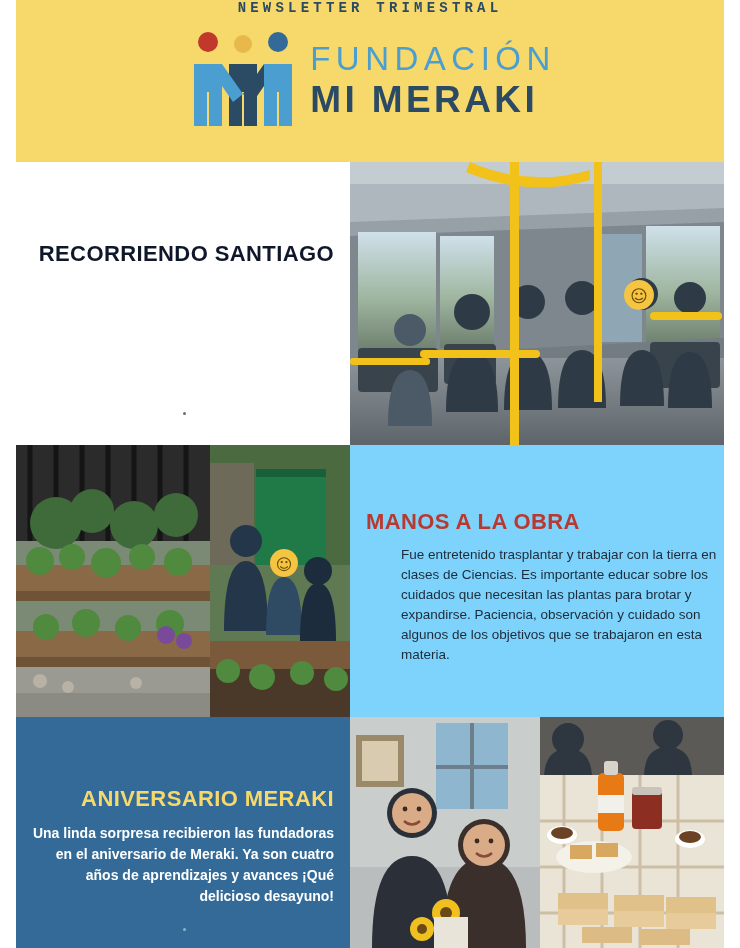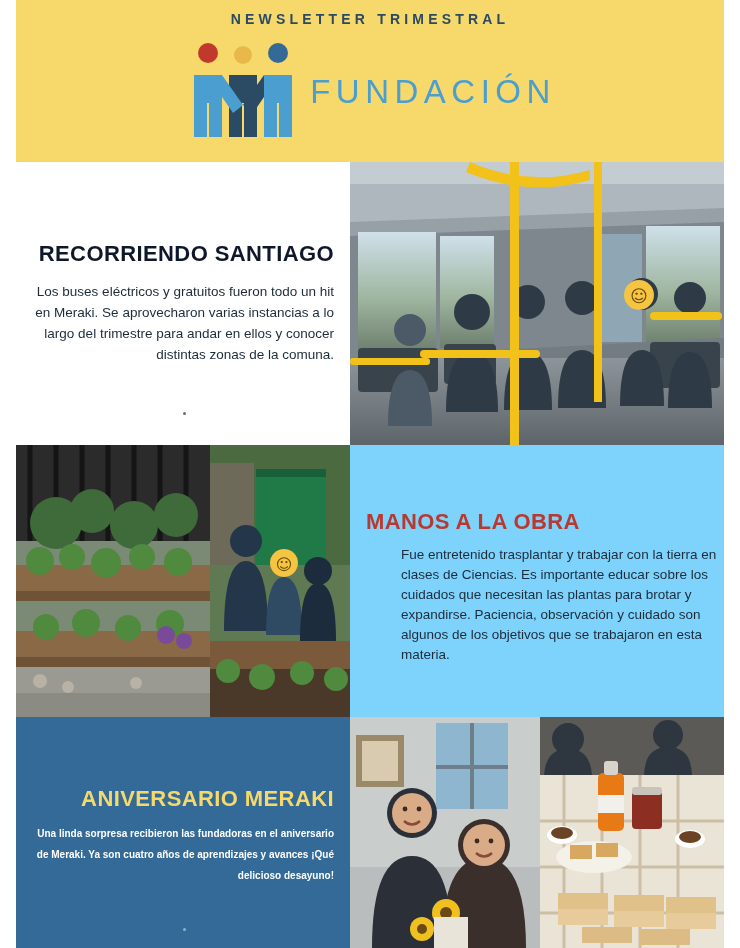--- a/index.html
+++ b/index.html
@@ -26,27 +26,27 @@
     left: 16px;
     top: 0;
     width: 708px;
     height: 162px;
     background: #f7d96b;
     display: flex;
     flex-direction: column;
     align-items: center;
   }
   .header-kicker {
-    margin-top: 11px;
     font-size: 14px;
     font-weight: bold;
     letter-spacing: 4.2px;
     color: #2b4a63;
     text-align: center;
     white-space: nowrap;
+    font-family: Liberation Mono, monospace;
   }
   .logo-row {
     margin-top: 14px;
     display: flex;
     align-items: center;
     gap: 8px;
   }
   .logo-mark {
     position: relative;
     width: 118px;
@@ -191,21 +191,21 @@
     font-weight: bold;
     color: #f7d96b;
     letter-spacing: 0.4px;
     white-space: nowrap;
   }
   .sec3-body {
     position: absolute;
     right: 16px;
     top: 106px;
     width: 302px;
-    font-size: 10px;
+    font-size: 14px;
     line-height: 21px;
     color: #ffffff;
     font-weight: bold;
     text-align: right;
   }
   .sec3-dot {
     position: absolute;
     left: 50%;
     top: 211px;
     width: 3px;
@@ -250,27 +250,27 @@
           <circle cx="94" cy="12" r="10" fill="#336a97"></circle>
           <path d="M10 34 h28 v62 h-13 v-34 h-2 v34 h-13 z" fill="#4a9fd0"></path>
           <path d="M45 34 h28 v62 h-13 v-34 h-2 v34 h-13 z" fill="#2b4a63"></path>
           <path d="M80 34 h28 v62 h-13 v-34 h-2 v34 h-13 z" fill="#4a9fd0"></path>
           <path d="M38 34 l21 30 l-10 8 l-11 -16 z" fill="#4a9fd0"></path>
           <path d="M80 34 l-21 30 l10 8 l11 -16 z" fill="#2b4a63"></path>
         </svg>
       </div>
       <div class="logo-text">
         <span class="logo-fundacion">FUNDACIÓN</span>
+        <span class="logo-mimeraki">MI MERAKI</span>
       </div>
     </div>
   </div>
 
   <div class="sec1-text">
     <div class="sec1-title">RECORRIENDO SANTIAGO</div>
-    <div class="sec1-body">Los buses eléctricos y gratuitos fueron todo un hit en Meraki. Se aprovecharon varias instancias a lo largo del trimestre para andar en ellos y conocer distintas zonas de la comuna.</div>
     <div class="sec1-dot"></div>
   </div>
 
   <div class="sec1-photo photo">
     <svg viewBox="0 0 374 283" preserveAspectRatio="xMidYMid slice" aria-hidden="true">
       <defs>
         <linearGradient id="busWin" x1="0" y1="0" x2="0" y2="1">
           <stop offset="0%" stop-color="#cfe0ea"></stop>
           <stop offset="55%" stop-color="#9fb6a0"></stop>
           <stop offset="100%" stop-color="#6d7f6e"></stop>

